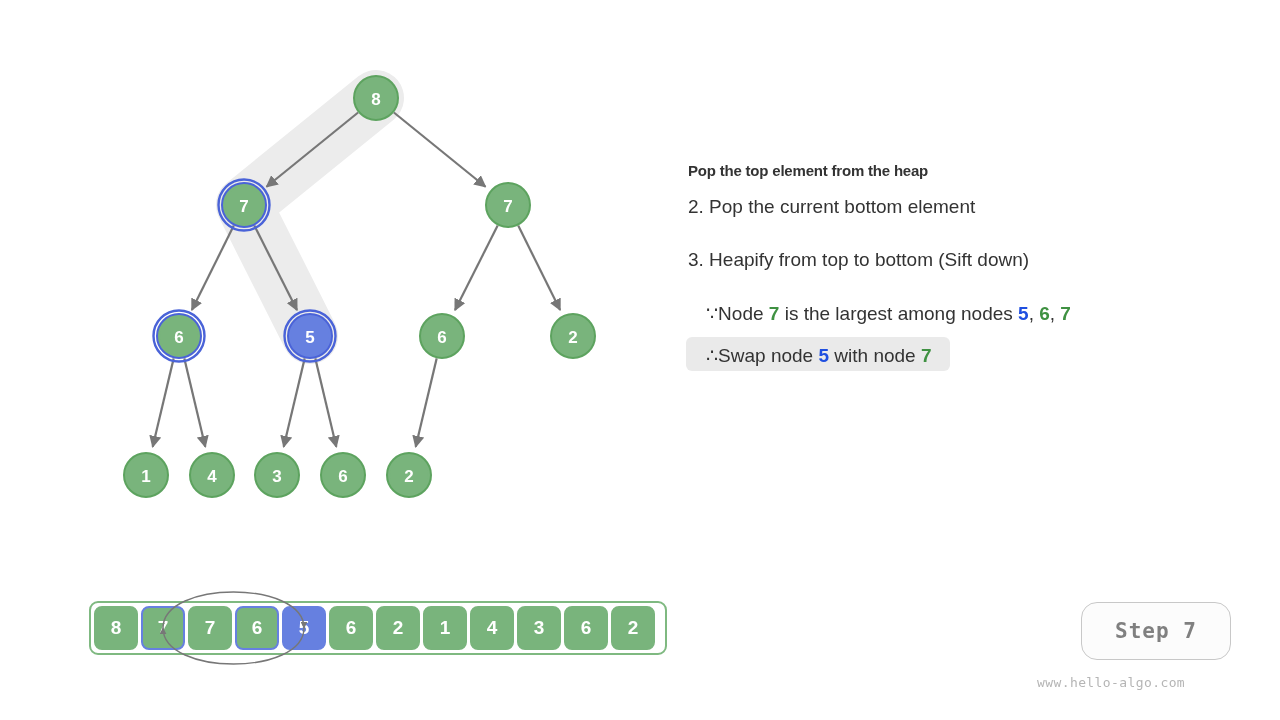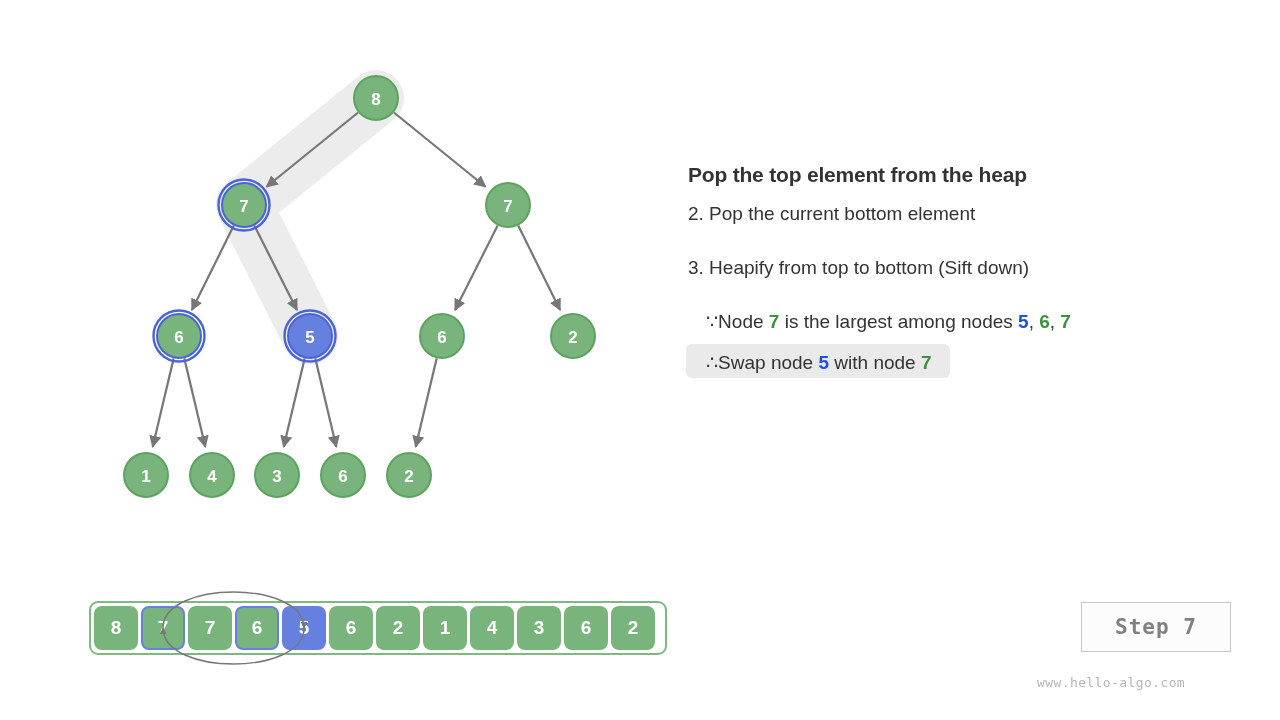--- a/index.html
+++ b/index.html
@@ -43,21 +43,21 @@
   }
 
   
   #panel {
     position: absolute;
     left: 688px;
     top: 162px;
     width: 560px;
   }
   #panel-title {
-    font-size: 21px;
+    font-size: 15px;
     font-weight: 700;
     color: #333333;
     letter-spacing: -0.2px;
     margin: 0 0 14px 0;
     line-height: 1.25;
   }
   .step-line {
     font-size: 19px;
     color: #333333;
     line-height: 1.3;
@@ -139,24 +139,24 @@
     height: 108px;
     pointer-events: none;
   }
 
   
   #step-badge {
     position: absolute;
     left: 1081px;
     top: 602px;
     width: 150px;
-    height: 50px;
+    height: 58px;
     box-sizing: border-box;
     border: 1px solid #c8c8c8;
-    border-radius: 0;
+    border-radius: 16px;
     background: #fcfcfc;
     display: flex;
     align-items: center;
     justify-content: center;
     color: #808080;
     font-family: "DejaVu Sans Mono", monospace;
     font-size: 21px;
     font-weight: 700;
     letter-spacing: 1px;
   }

